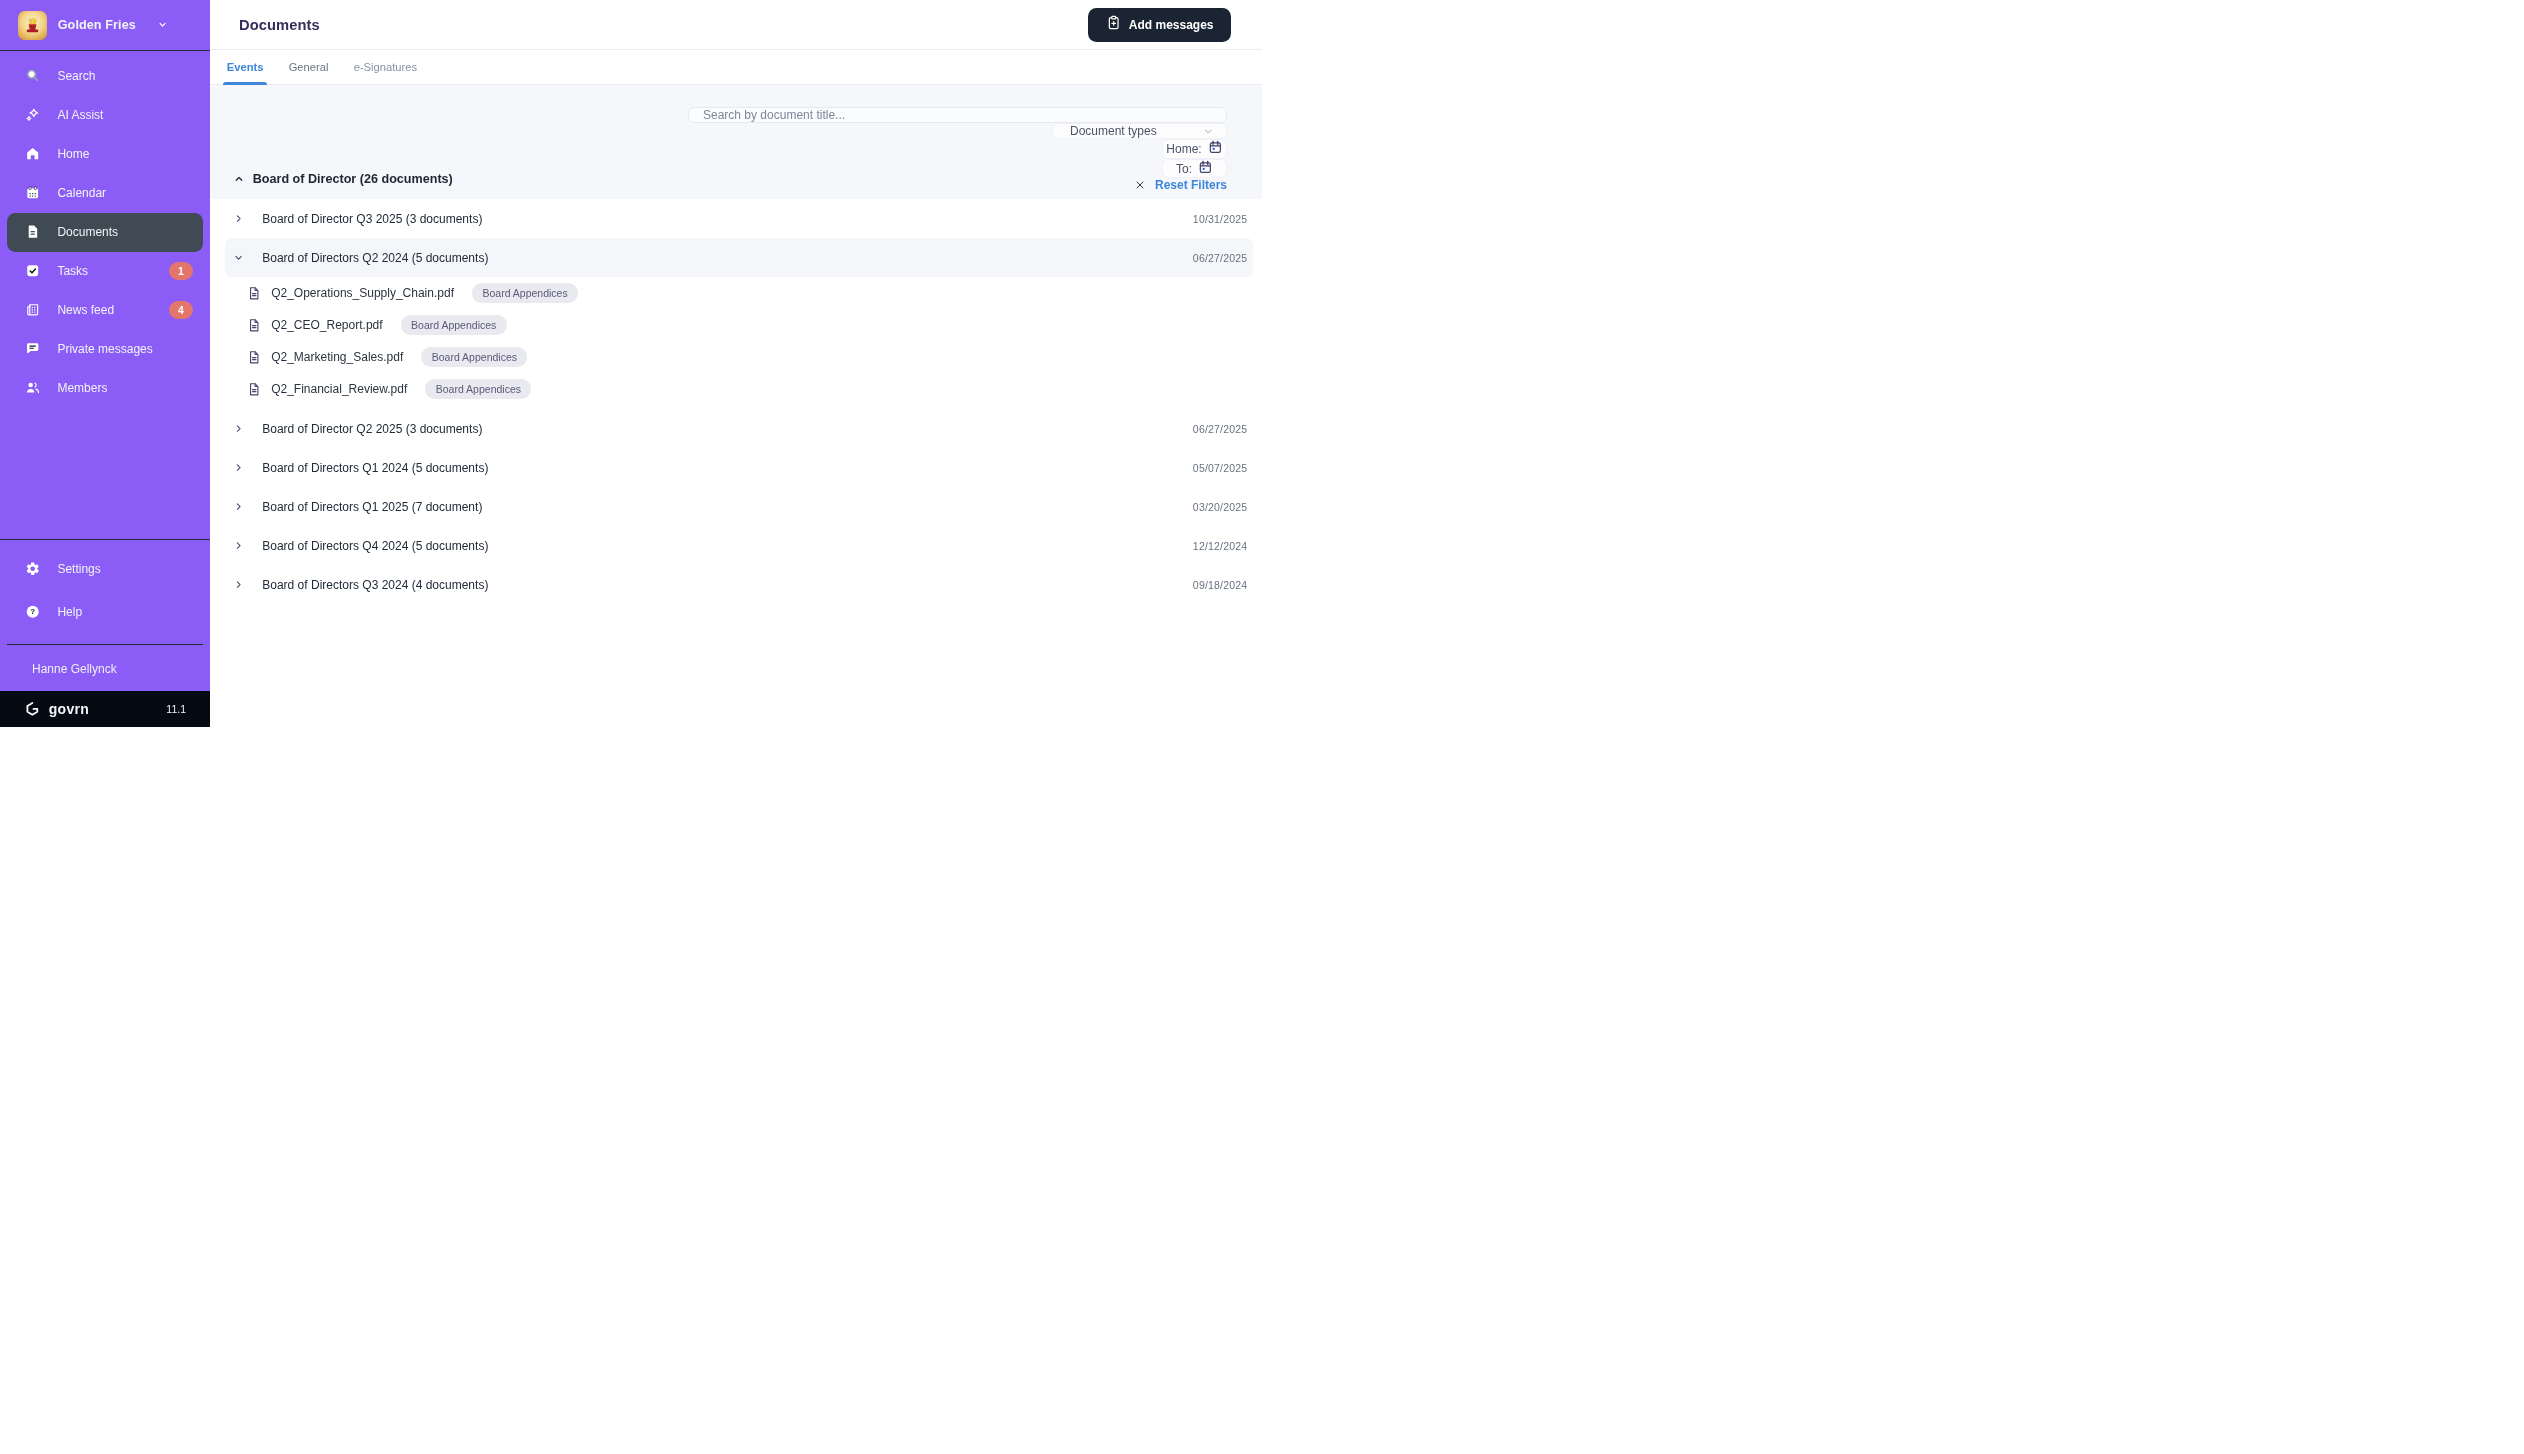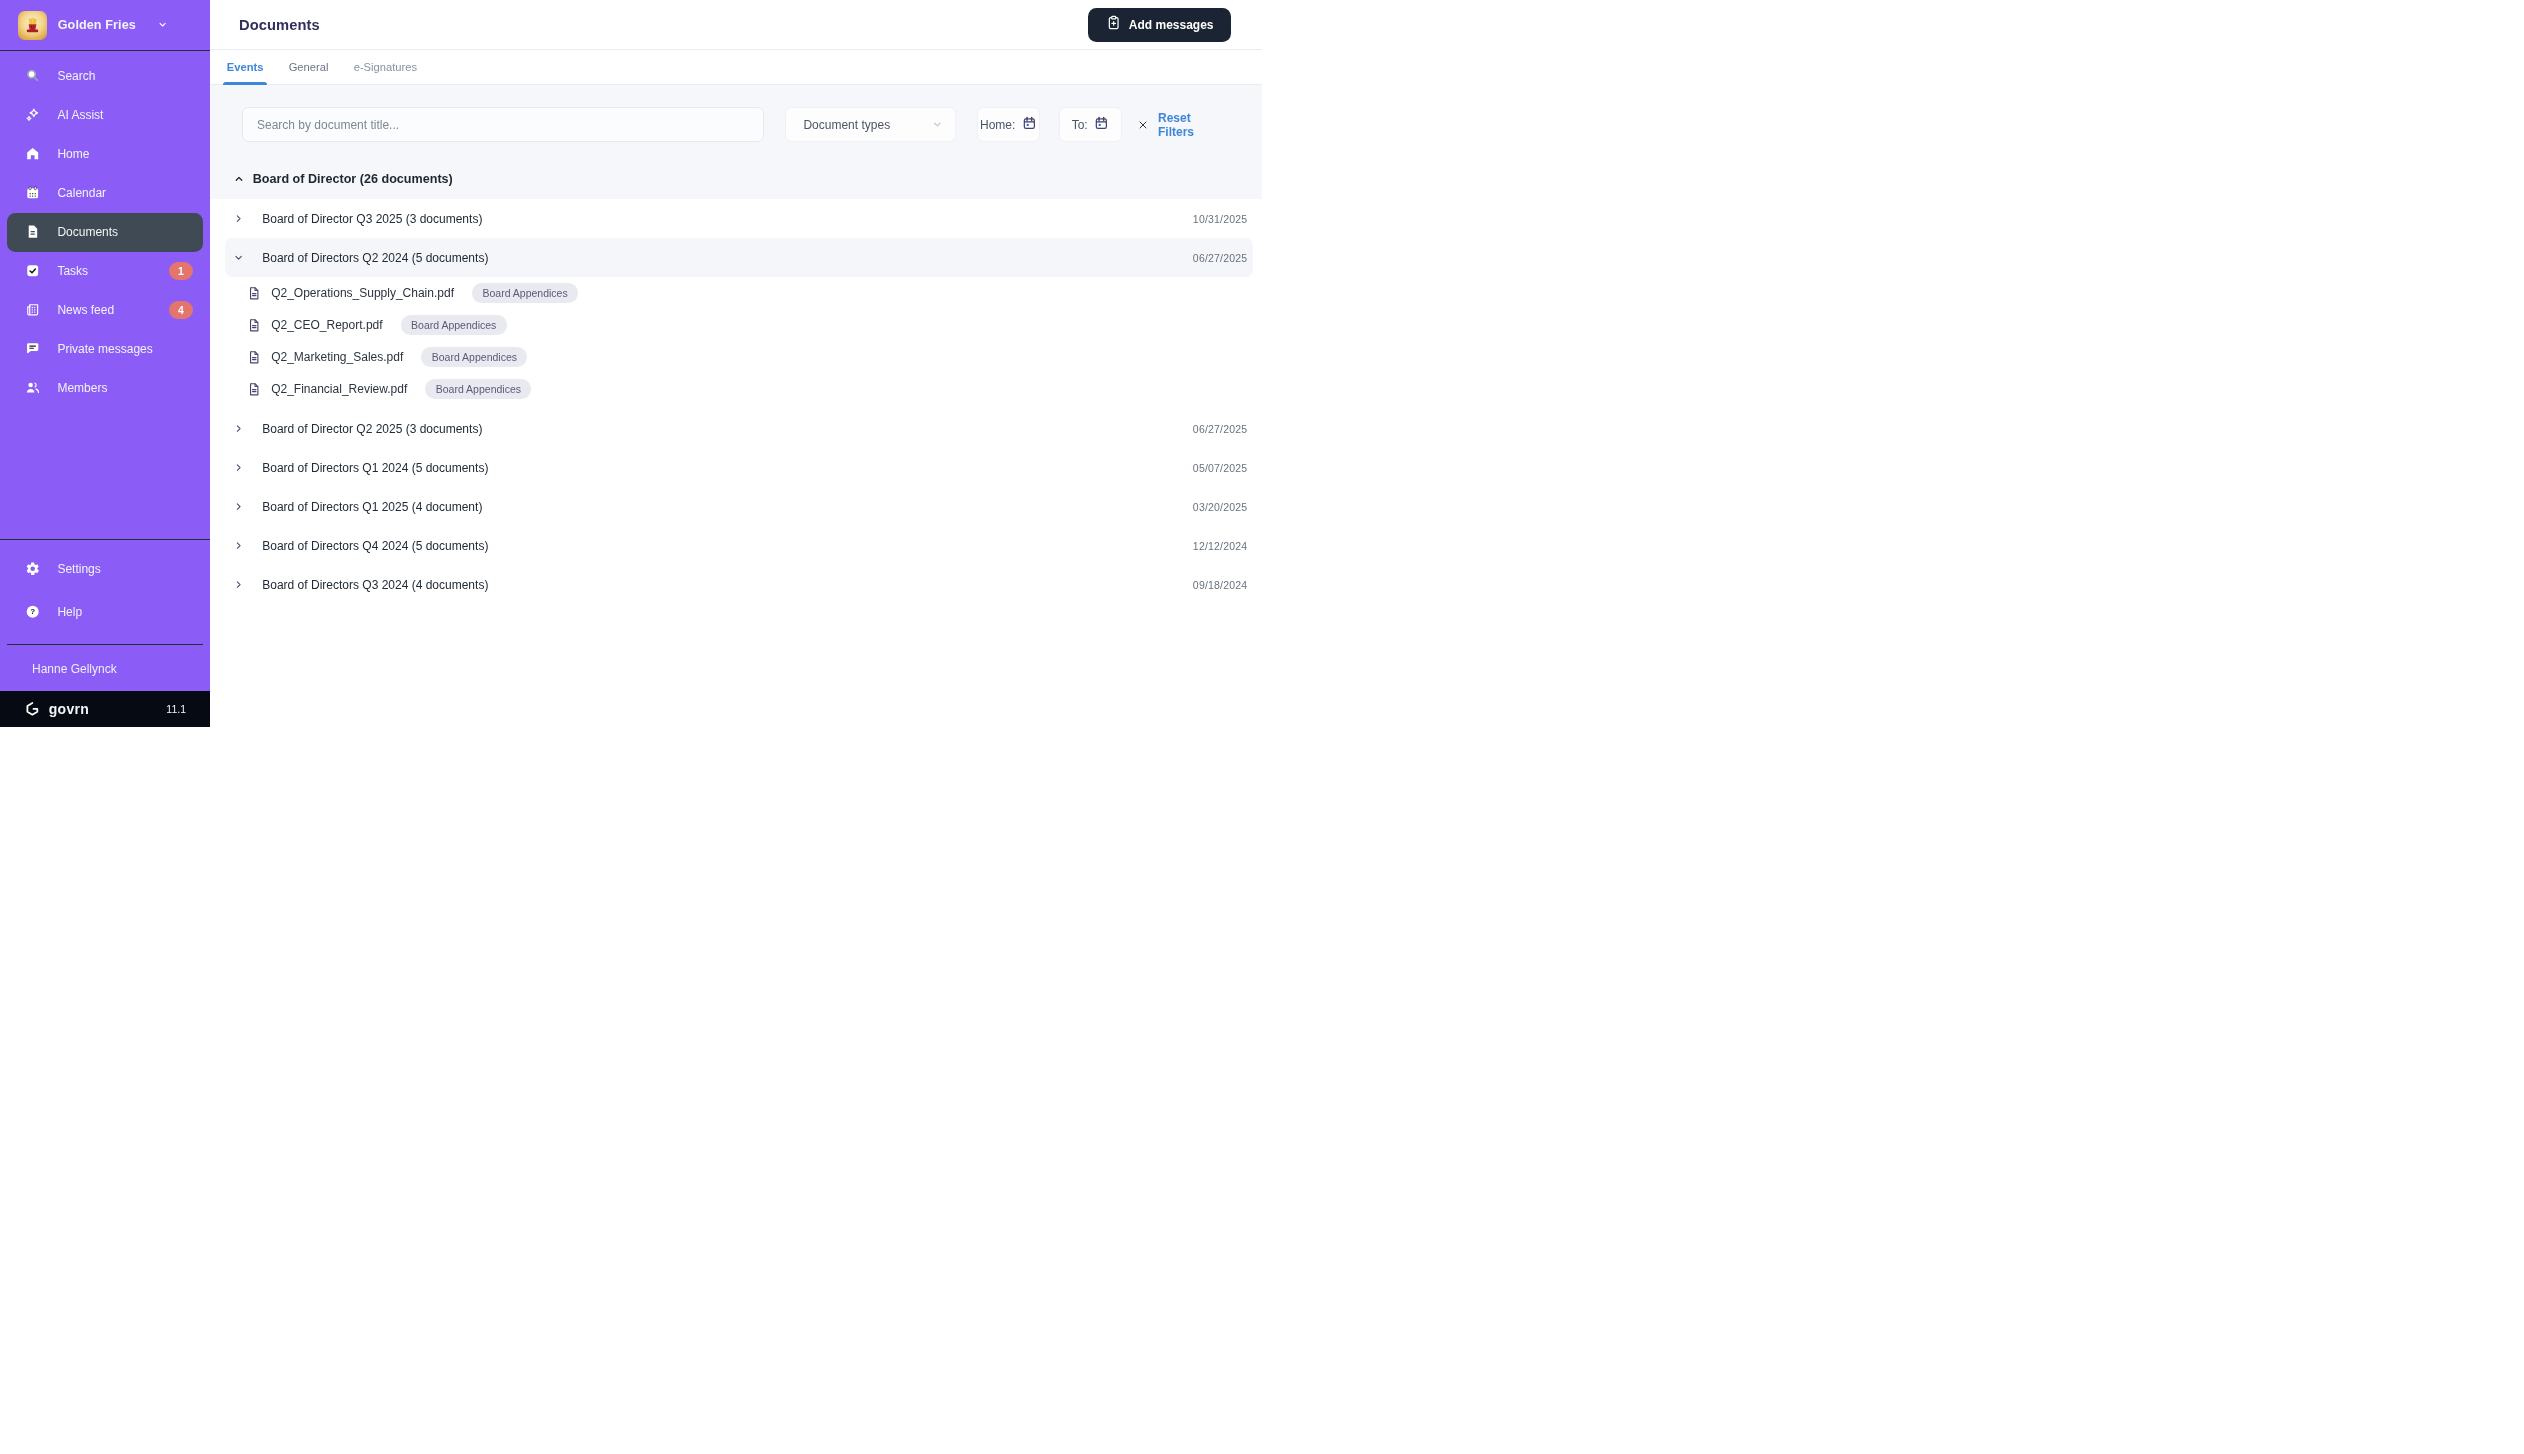--- a/index.html
+++ b/index.html
@@ -37,21 +37,21 @@
   .add-btn { margin-left:auto; height:34px; background:#1a2432; color:#fff; border:none; border-radius:8.4px; display:flex; align-items:center; gap:7.7px; padding:0 17.5px; font-size:12px; font-weight:600; cursor:pointer; font-family:inherit; }
   .add-btn svg { width:15.4px; height:15.4px; }
 
   .tabbar { height:35px; border-bottom:0.7px solid #e9ecf2; display:flex; padding-left:14.7px; gap:21px; }
   .tab { position:relative; display:flex; align-items:center; font-size:11.2px; color:#6d7585; padding:0 2.1px; cursor:pointer; }
   .tab.muted { color:#8791a5; }
   .tab.active { color:#3e86d8; font-weight:600; }
   .tab.active::after { content:""; position:absolute; left:-1.4px; right:-1.4px; bottom:-0.7px; height:2.8px; background:#3e86d8; border-radius:2.8px 2.8px 0 0; }
 
   .filters-panel { background:#f5f7fa; padding-top:22px; height:114px; }
-  .filter-row { display:flex; align-items:center; height:35px; margin:0 35px 0 32px; }
+  .filter-row { display:flex; align-items:flex-end; height:35px; margin:0 35px 0 32px;flex-direction:column; }
   .search-input { width:539px; height:35px; background:#fbfcfe; border:0.7px solid #e6eaf0; border-radius:6.3px; padding:0 14px; font-size:12px; color:#333a46; font-family:inherit; outline:none; }
   .search-input::placeholder { color:#7d8798; }
   .select-box { margin-left:21px; width:175px; height:35px; background:#fdfdfe; border:0.7px solid #eef1f5; border-radius:6.3px; display:flex; align-items:center; padding:0 11.2px 0 17px; font-size:12px; color:#4d5565; cursor:pointer; }
   .sel-chev { margin-left:auto; display:flex; }
   .sel-chev svg { width:12.6px; height:12.6px; }
   .date-box { margin-left:21px; width:65px; height:35px; background:#fdfdfe; border:0.7px solid #eef1f5; border-radius:6.3px; display:flex; align-items:center; justify-content:center; gap:6.3px; font-size:12px; color:#4b5366; cursor:pointer; }
   .date-box.to { margin-left:19px; }
   .date-box svg { width:14.7px; height:14.7px; }
   .reset { margin-left:15.4px; display:flex; align-items:center; gap:9px; cursor:pointer; }
   .reset .x-ic svg { width:12px; height:12px; display:block; }
@@ -414,21 +414,21 @@
           </span>
         <span class="group-title">Board of Directors Q1 2024 (5 documents)</span>
         <span class="group-date">05/07/2025</span>
       </div>
       <div class="group-row">
         <span class="chev">
             <svg viewBox="0 0 24 24" fill="none" stroke="#45436a" stroke-width="2.2" stroke-linecap="round" stroke-linejoin="round">
               <path d="m9.2 6.2 6 5.8-6 5.8"></path>
             </svg>
           </span>
-        <span class="group-title">Board of Directors Q1 2025 (4 document)</span>
+        <span class="group-title">Board of Directors Q1 2025 (7 document)</span>
         <span class="group-date">03/20/2025</span>
       </div>
       <div class="group-row">
         <span class="chev">
             <svg viewBox="0 0 24 24" fill="none" stroke="#45436a" stroke-width="2.2" stroke-linecap="round" stroke-linejoin="round">
               <path d="m9.2 6.2 6 5.8-6 5.8"></path>
             </svg>
           </span>
         <span class="group-title">Board of Directors Q4 2024 (5 documents)</span>
         <span class="group-date">12/12/2024</span>

